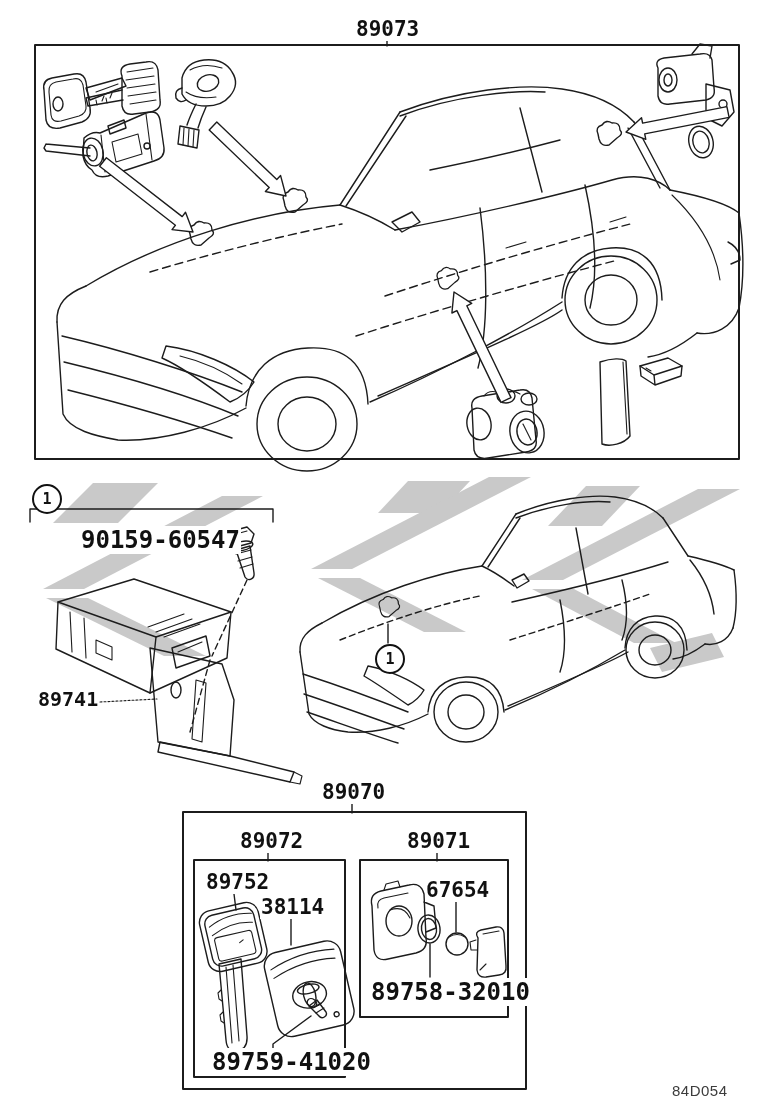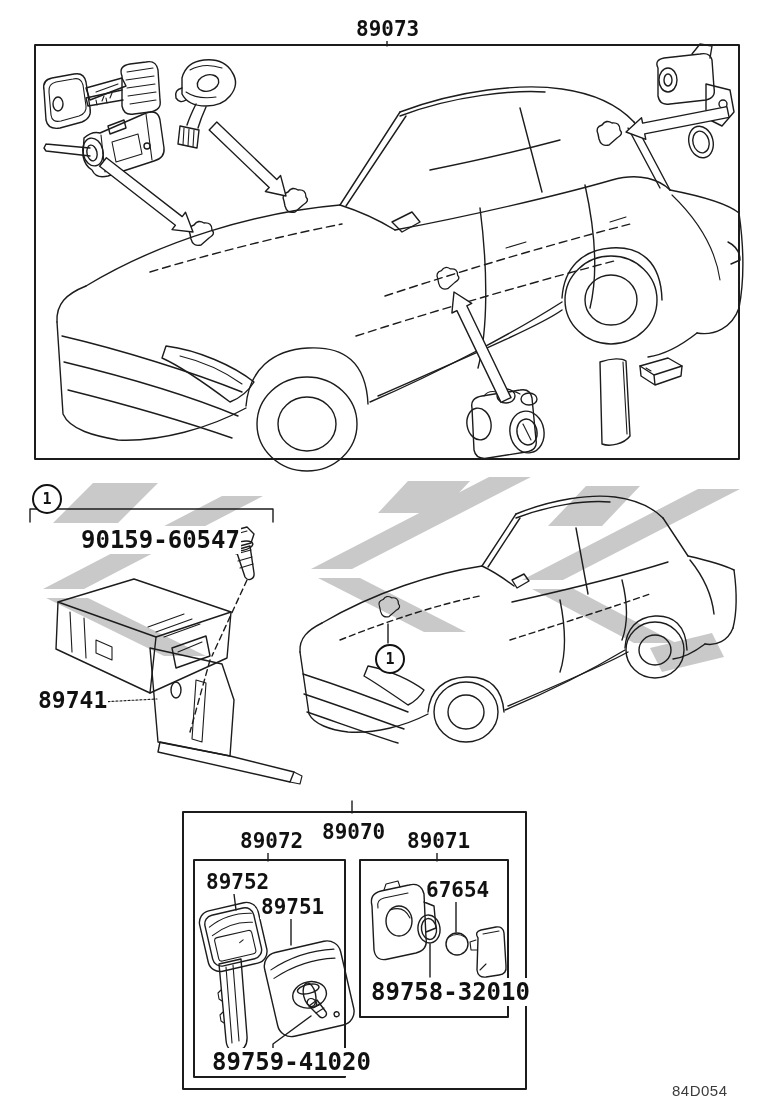--- a/index.html
+++ b/index.html
@@ -11,21 +11,21 @@
   svg .wm{fill:#c9c9c9;stroke:none;}
   svg .frame{stroke-width:2;}
   svg .thin{stroke-width:1.1;}
   svg .arrow{fill:#fff;stroke:#1c1c1c;stroke-width:1.4;}
   svg .clip{fill:#fff;stroke:#1c1c1c;stroke-width:1.4;}
   svg .dash{stroke-dasharray:8 5;}
   svg .dashsm{stroke-dasharray:6 4;}
   .lbl{position:absolute;white-space:nowrap;color:#111;background:#fff;line-height:1;
        font:bold 21px "DejaVu Sans Mono",monospace;padding:0 1px;}
   .lbl.sm{font-size:24px;}
-  .lbl.md{font-size:23px;}
+  .lbl.md{font-size:20px;}
   .code{position:absolute;color:#3c3c3c;background:transparent;
         font:15px "Liberation Sans",sans-serif;letter-spacing:.5px;}
   .callout{position:absolute;width:26px;height:26px;border:2px solid #111;border-radius:50%;
            background:#fff;display:flex;align-items:center;justify-content:center;
            font:bold 15px "DejaVu Sans Mono",monospace;color:#111;}
 </style>
 </head>
 <body>
 
 <div id="page">
@@ -323,24 +323,24 @@
 
 <div class="callout" style="left:32px;top:484px;">
   <span>1</span>
 </div>
 <div class="lbl sm" style="left:80px;top:526px;">90159-60547</div>
 <div class="lbl md" style="left:37px;top:687px;">89741</div>
 <div class="callout" style="left:375px;top:644px;">
   <span>1</span>
 </div>
 
-<div class="lbl" style="left:321px;top:780px;margin-top:40px;">89070</div>
+<div class="lbl" style="left:321px;top:780px;">89070</div>
 <div class="lbl" style="left:239px;top:829px;">89072</div>
 <div class="lbl" style="left:406px;top:829px;">89071</div>
 <div class="lbl" style="left:205px;top:870px;">89752</div>
-<div class="lbl" style="left:260px;top:895px;">89751</div>
+<div class="lbl" style="left:260px;top:895px;">38114</div>
 <div class="lbl" style="left:425px;top:878px;">67654</div>
 <div class="lbl sm" style="left:370px;top:978px;text-align:center;">89758-32010</div>
 <div class="lbl sm" style="left:211px;top:1048px;">89759-41020</div>
 
 <div class="code" style="left:672px;top:1082px;">84D054</div>
 
 </div>
 
 </body></html>

